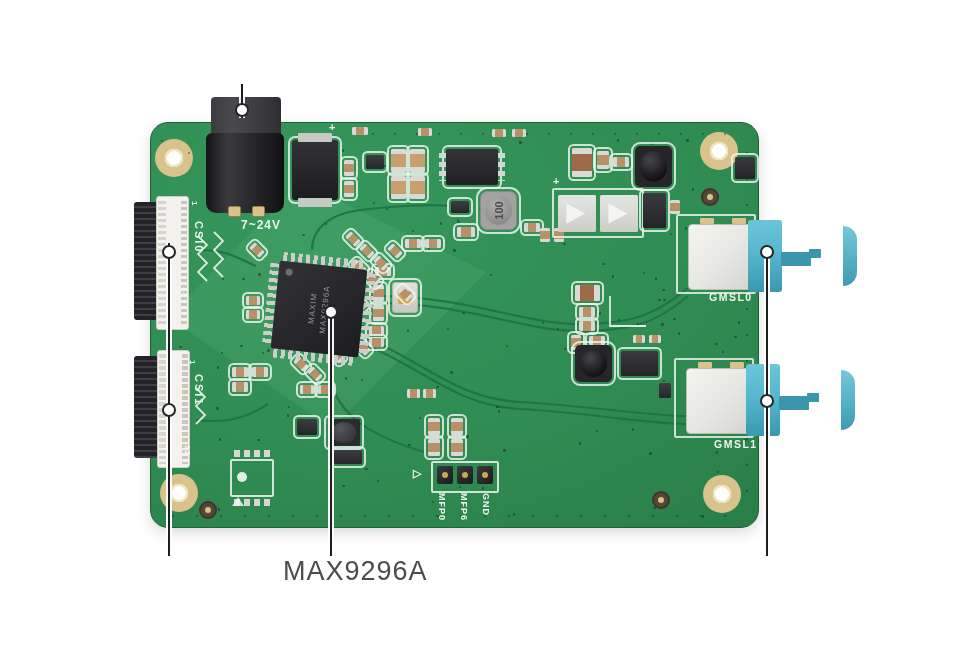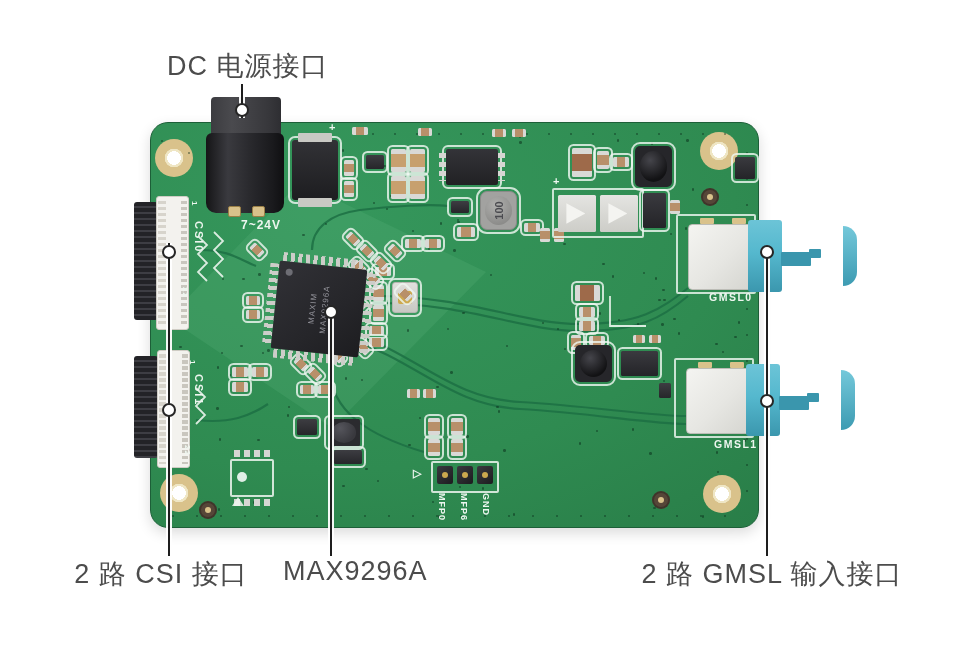--- a/index.html
+++ b/index.html
@@ -471,40 +471,37 @@
     <div class="silk" style="left:714px;top:439px;font-size:10.5px;letter-spacing:1.5px">GMSL1</div>
     <div class="silk vtext" style="left:437px;top:493px;font-size:9px">MFP0</div>
     <div class="silk vtext" style="left:459px;top:493px;font-size:9px">MFP6</div>
     <div class="silk vtext" style="left:481px;top:493px;font-size:9px">GND</div>
     <div class="silk" style="left:329px;top:122px;font-size:11px">+</div>
     <div class="silk" style="left:553px;top:176px;font-size:11px">+</div>
     <div style="position:absolute;left:483px;top:203px;width:31px;height:15px;display:flex;align-items:center;justify-content:center;transform:rotate(-90deg);color:#4b4b50;font-weight:bold;font-size:11px">100</div>
   </div>
 
   <div class="callouts">
-    <div class="lbl" style="left:167px;top:48px">DC 电源接口</div>
     <div class="cline" style="left:239px;top:84px;height:34px">
         <div class="ink"></div>
       </div>
     <div class="cdot" style="left:235px;top:103px"></div>
 
     <div class="cline" style="left:166px;top:243px;height:313px">
         <div class="ink"></div>
       </div>
     <div class="cdot" style="left:162px;top:245px"></div>
     <div class="cdot" style="left:162px;top:403px"></div>
-    <div class="lbl center" style="left:56px;top:556px;width:210px">2 路 CSI 接口</div>
 
     <div class="cline" style="left:328px;top:312px;height:244px">
         <div class="ink"></div>
       </div>
     <div class="cdot" style="left:324px;top:305px"></div>
     <div class="lbl" style="left:283px;top:556px">MAX9296A</div>
 
     <div class="cline" style="left:764px;top:250px;height:306px">
         <div class="ink"></div>
       </div>
     <div class="cdot" style="left:760px;top:245px"></div>
     <div class="cdot" style="left:760px;top:394px"></div>
-    <div class="lbl center" style="left:630px;top:556px;width:284px">2 路 GMSL 输入接口</div>
   </div>
 
 </div>
 
 </body></html>

